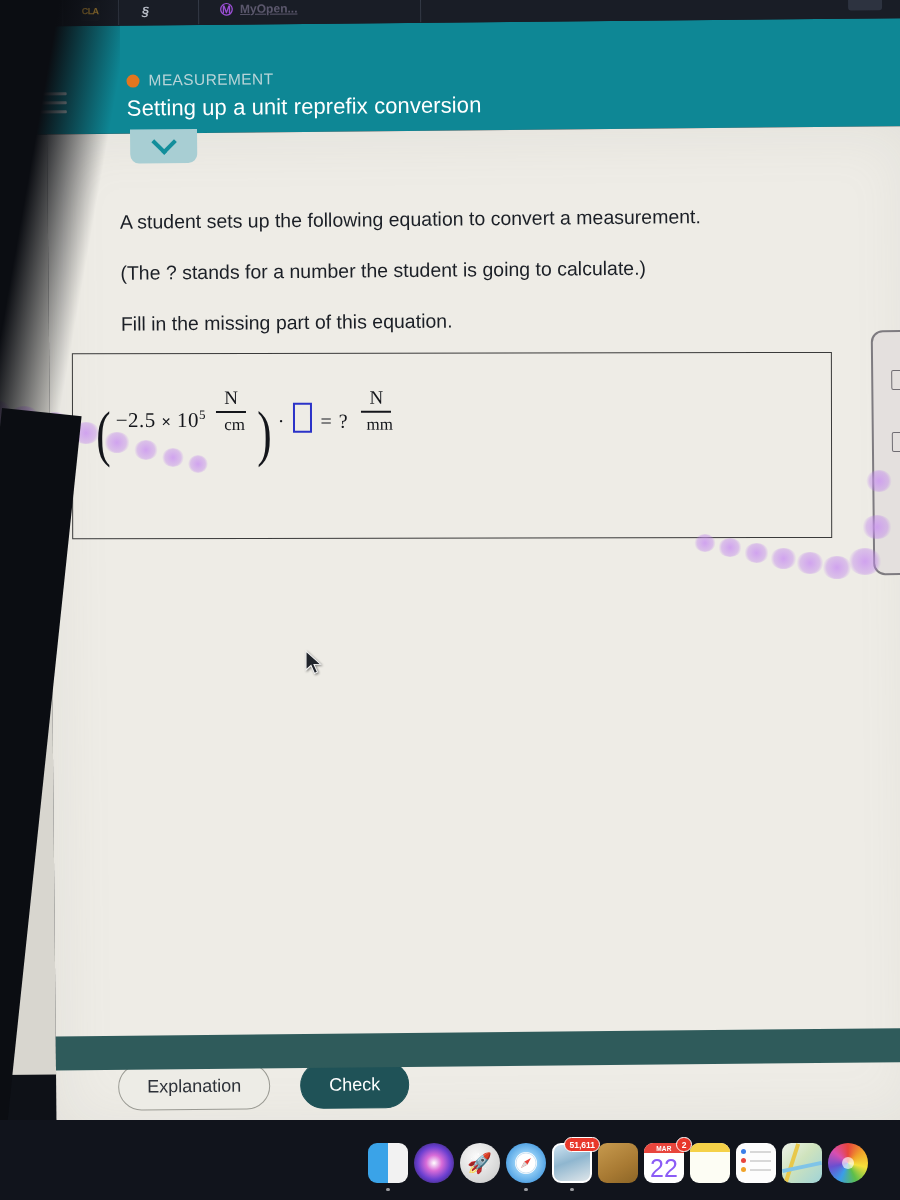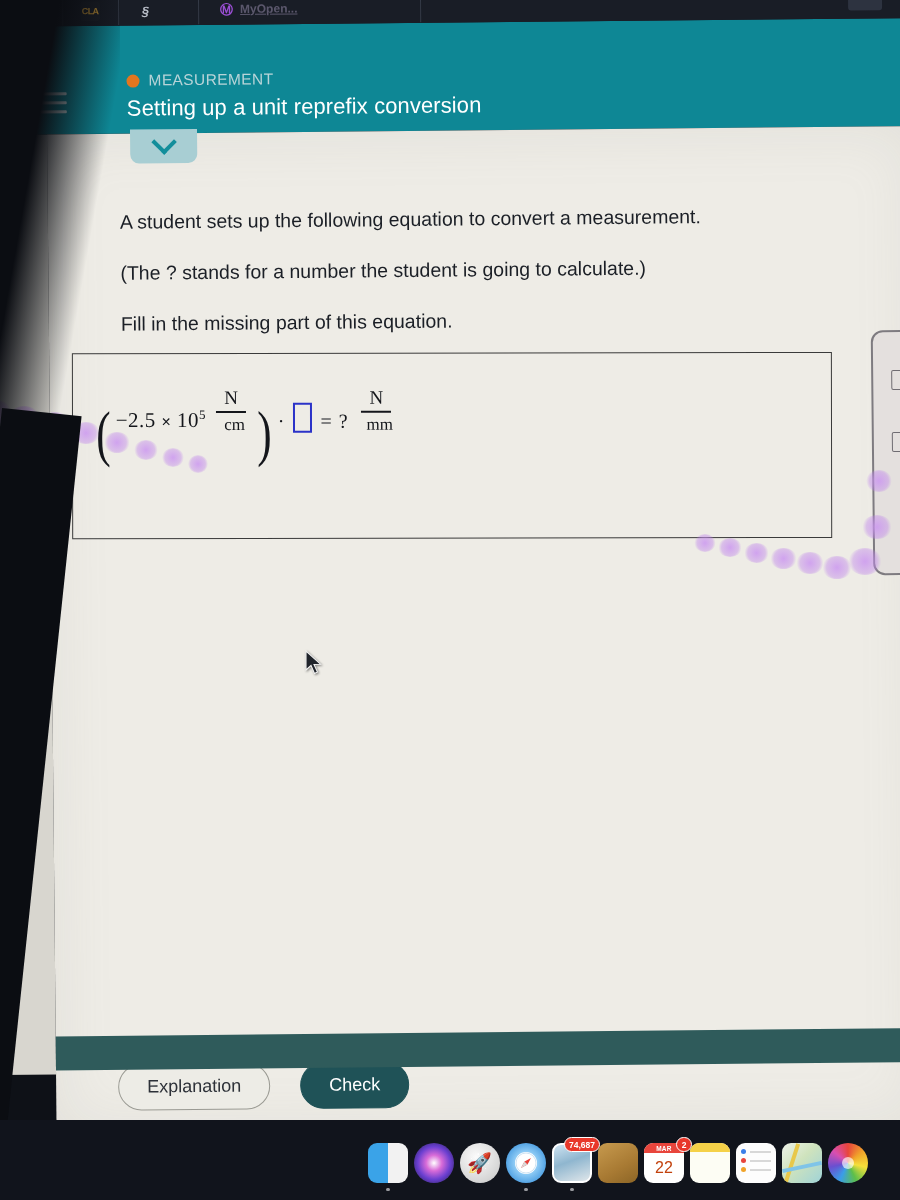--- a/index.html
+++ b/index.html
@@ -358,21 +358,21 @@
   .dot-running {
     position: absolute;
     left: 50%; bottom: -8px;
     width: 3.5px; height: 3.5px;
     margin-left: -1.75px;
     border-radius: 50%;
     background: #9a9ba0;
   }
   .cal-icon { background: #fff; display: flex; flex-direction: column; }
   .cal-top { height: 10px; background: #e8453c; color: #fff; font-size: 6.5px; display:flex; align-items:center; justify-content:center; font-weight: bold; letter-spacing: .3px;}
-  .cal-day { flex: 1; display:flex; align-items:center; justify-content:center; color: #c2410c; font-size: 16px; }
+  .cal-day { flex: 1; display:flex; align-items:center; justify-content:center; color: #8b5cf6; font-size: 25px; }
   .notes-icon { background: #fdfdf4; }
   .notes-top { height: 9px; background: #f5d148; }
   .rem-icon { background: #fdfdfd; padding: 6px 5px; display:flex; flex-direction:column; gap: 4px;}
   .rem-row { display: flex; align-items: center; gap: 4px; }
   .rem-bullet { width: 5px; height: 5px; border-radius: 50%; }
   .rem-line { flex: 1; height: 2px; background: #d8d8d8; }
 </style>
 </head>
 <body>
 
@@ -511,21 +511,21 @@
             <circle cx="13" cy="13" r="10" fill="none" stroke="#cfe3f2" stroke-width="1"></circle>
             <path d="M18 8 L14.5 14.5 L8 18 L11.5 11.5 Z" fill="#e8403a"></path>
             <path d="M14.5 14.5 L8 18 L11.5 11.5 Z" fill="#d8d8d8"></path>
           </svg>
       </div>
       <div class="dot-running"></div>
     </div>
 
     <div class="dock-icon">
       <div class="di-inner" style="background:linear-gradient(160deg,#cfe4f2 0%,#8fb6cf 45%,#dfe6ea 100%); border:2px solid #fff;"></div>
-      <div class="badge">74,687</div>
+      <div class="badge">51,611</div>
       <div class="dot-running"></div>
     </div>
 
     <div class="dock-icon">
       <div class="di-inner" style="background:linear-gradient(150deg,#c79a4e 0%,#a87a33 60%,#8c6526 100%);"></div>
     </div>
 
     <div class="dock-icon">
       <div class="di-inner cal-icon">
         <div class="cal-top">MAR</div>

